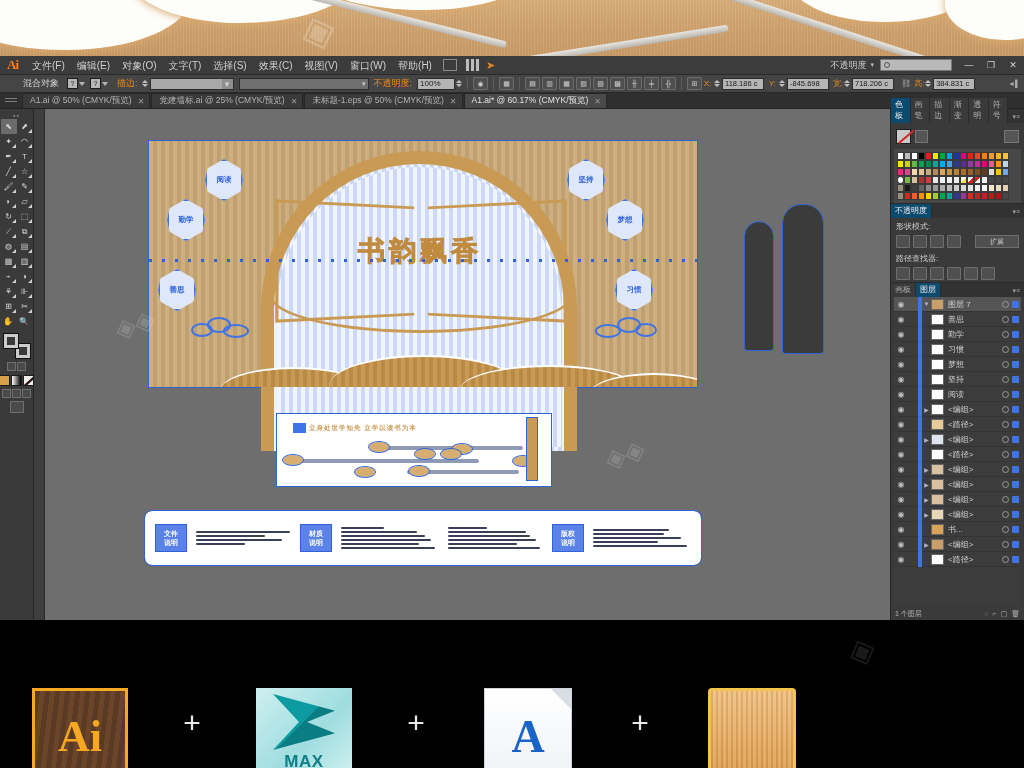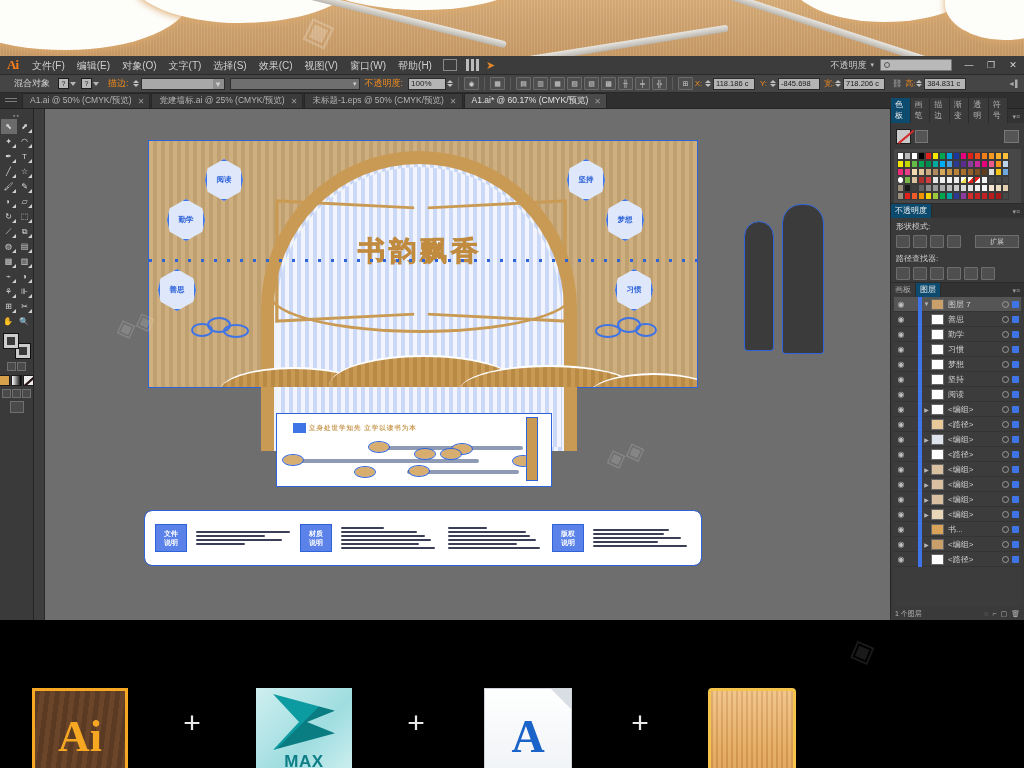--- a/index.html
+++ b/index.html
@@ -71,21 +71,21 @@
           display:flex;align-items:center;justify-content:center; }
   .box-btn { width:14px;height:12px;border:1px solid #8a8a8a; margin:0 5px; }
   .grid-btn { width:14px;height:12px;background:
       repeating-linear-gradient(90deg,#bbb 0 3px,#3c3c3c 3px 5px); margin-left:4px;}
 
   
   .controlbar {
     position:relative; height:18px; background:#454545;
     display:flex; align-items:center; border-bottom:1px solid #2a2a2a; font-size:9px; color:#d0d0d0;
   }
-  .ctl-label { padding:0 8px 0 14px; color:#d5d5d5; font-size:9px;}
+  .ctl-label { padding:0 8px 0 23px; color:#d5d5d5; font-size:9px;}
   .sw-box { width:11px;height:11px;border:1px solid #1d1d1d; background:#b8b8b8;
             display:flex;align-items:center;justify-content:center;font-size:7px;color:#222; }
   .sw-pair { display:flex; align-items:center; gap:1px; margin-right:5px; }
   .caret { width:0;height:0;border-left:3px solid transparent;border-right:3px solid transparent;
            border-top:4px solid #b5b5b5; }
   .orange { color:#f08c1e; }
   .stroke-combo { width:84px;height:12px;background:#a8a8a8;border:1px solid #2c2c2c;
                   display:flex;align-items:center; }
   .stroke-combo .arrow { margin-left:auto;width:11px;height:100%;background:#8e8e8e;
                          display:flex;align-items:center;justify-content:center; }

